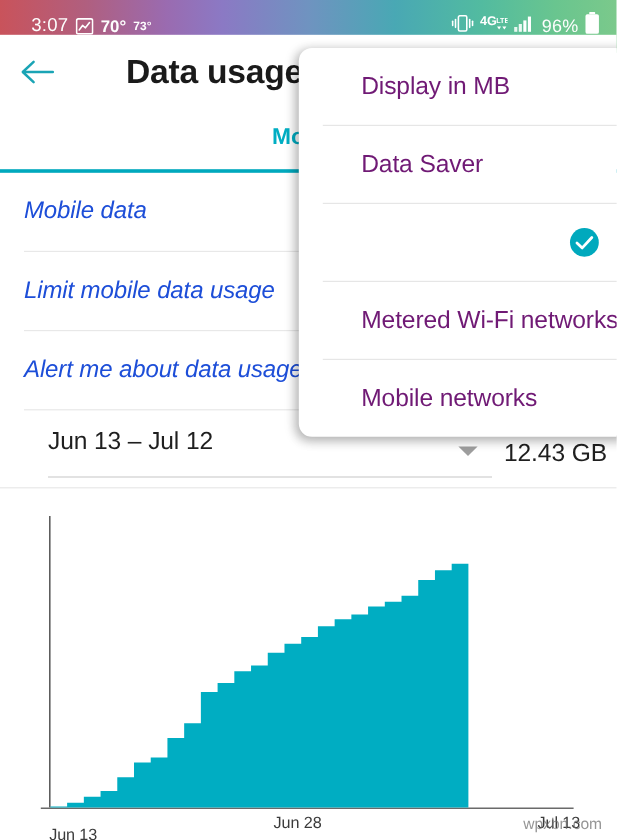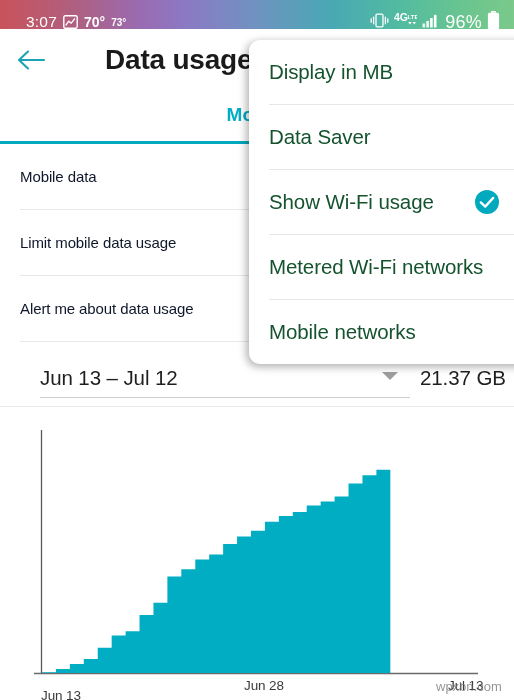--- a/index.html
+++ b/index.html
@@ -70,21 +70,21 @@
     font-weight: bold;
     color: #fdfdfd;
   }
   .sb-right {
     display: flex;
     align-items: center;
     gap: 5px;
     padding-right: 6px;
   }
   .sb-batt-text {
-    font-size: 18px;
+    font-size: 15px;
     color: #fdfdfd;
     letter-spacing: .2px;
   }
 
   
   .app-bar {
     position: absolute;
     top: 29px; left: 0;
     width: 514px;
     height: 62px;
@@ -144,24 +144,25 @@
   }
   .list-row {
     height: 65px;
     display: flex;
     align-items: center;
     padding: 0 20px;
     box-sizing: border-box;
     position: relative;
   }
   .list-row .row-label {
-    font-size: 15px;
-    color: #0f172a;
+    font-size: 20px;
+    color: #1d4ed8;
     white-space: nowrap;
     letter-spacing: -0.1px;
+    font-style: italic;
   }
   .list-divider {
     height: 1px;
     background: #e8e8e8;
     margin: 0 12px 0 20px;
   }
 
   
   .cycle-row {
     position: absolute;
@@ -173,21 +174,21 @@
     align-items: center;
     padding: 0 10px 0 40px;
     box-sizing: border-box;
   }
   .cycle-spinner {
     position: relative;
     flex: 0 0 auto;
     width: 370px;
     height: 44px;
     display: flex;
-    align-items: center;
+    align-items: flex-start;
   }
   .cycle-text {
     font-size: 20.5px;
     color: #1f1f1f;
     letter-spacing: -0.1px;
   }
   .spinner-underline {
     position: absolute;
     bottom: 2px;
     left: 0;
@@ -234,21 +235,21 @@
     top: 0; left: 0;
   }
   .axis-label {
     position: absolute;
     font-size: 13.5px;
     color: #3b3b3b;
     letter-spacing: -0.1px;
     white-space: nowrap;
   }
   .lbl-start { left: 41px; top: 274px; }
-  .lbl-mid   { left: 244px; top: 264px; }
+  .lbl-mid   { left: 228px; top: 264px; }
   .lbl-end   { left: 448px; top: 264px; }
   .watermark {
     position: absolute;
     left: 436px;
     top: 265px;
     font-size: 13px;
     color: #6d6d6d;
     opacity: .72;
     white-space: nowrap;
   }
@@ -268,23 +269,24 @@
   .menu-item {
     height: 64px;
     display: flex;
     align-items: center;
     padding: 0 20px;
     box-sizing: border-box;
     position: relative;
   }
   .menu-item .mi-label {
     font-size: 20.5px;
-    color: #14532d;
+    color: #701a75;
     white-space: nowrap;
     letter-spacing: -0.1px;
+    margin-left: 32px;
   }
   .menu-divider {
     height: 1px;
     background: #e6e6e6;
     margin-left: 20px;
   }
   .check-badge {
     position: absolute;
     right: 24px;
     top: 50%;
@@ -375,21 +377,21 @@
     </div>
     <div class="list-divider"></div>
   </div>
 
   <div class="cycle-row">
     <div class="cycle-spinner">
       <span class="cycle-text">Jun 13 – Jul 12</span>
       <span class="caret"></span>
       <span class="spinner-underline"></span>
     </div>
-    <span class="total-usage">21.37 GB</span>
+    <span class="total-usage">12.43 GB</span>
   </div>
   <div class="cycle-bottom-divider"></div>
 
   <div class="chart-area">
     <svg class="chart-svg" width="514" height="286" viewBox="0 0 514 286">
 
       <line x1="41.5" y1="16" x2="41.5" y2="259" stroke="#5a5a5a" stroke-width="1.3"></line>
 
       <line x1="34" y1="259.5" x2="478" y2="259.5" stroke="#6a6a6a" stroke-width="1.3"></line>
 
@@ -407,21 +409,20 @@
       <span class="mi-label">Display in MB</span>
     </div>
     <div class="menu-divider"></div>
 
     <div class="menu-item">
       <span class="mi-label">Data Saver</span>
     </div>
     <div class="menu-divider"></div>
 
     <div class="menu-item">
-      <span class="mi-label">Show Wi-Fi usage</span>
       <span class="check-badge">
         <svg width="26" height="26" viewBox="0 0 26 26">
           <circle cx="13" cy="13" r="12" fill="#00a9bd"></circle>
           <polyline points="6.8,13.4 11.2,17.6 19.2,8.9" fill="none" stroke="#ffffff" stroke-width="2.3" stroke-linecap="round" stroke-linejoin="round"></polyline>
         </svg>
       </span>
     </div>
     <div class="menu-divider"></div>
 
     <div class="menu-item">

